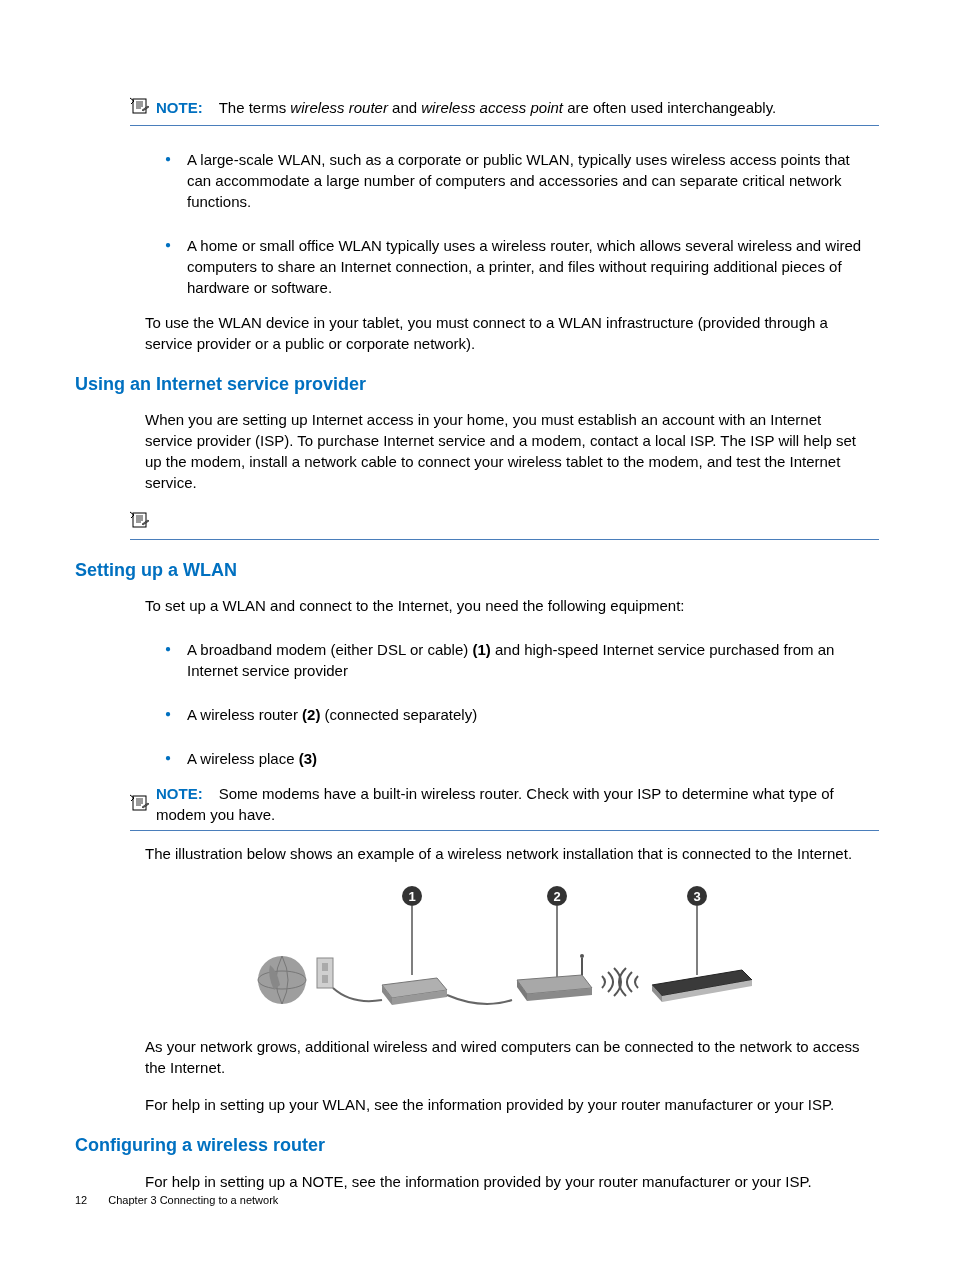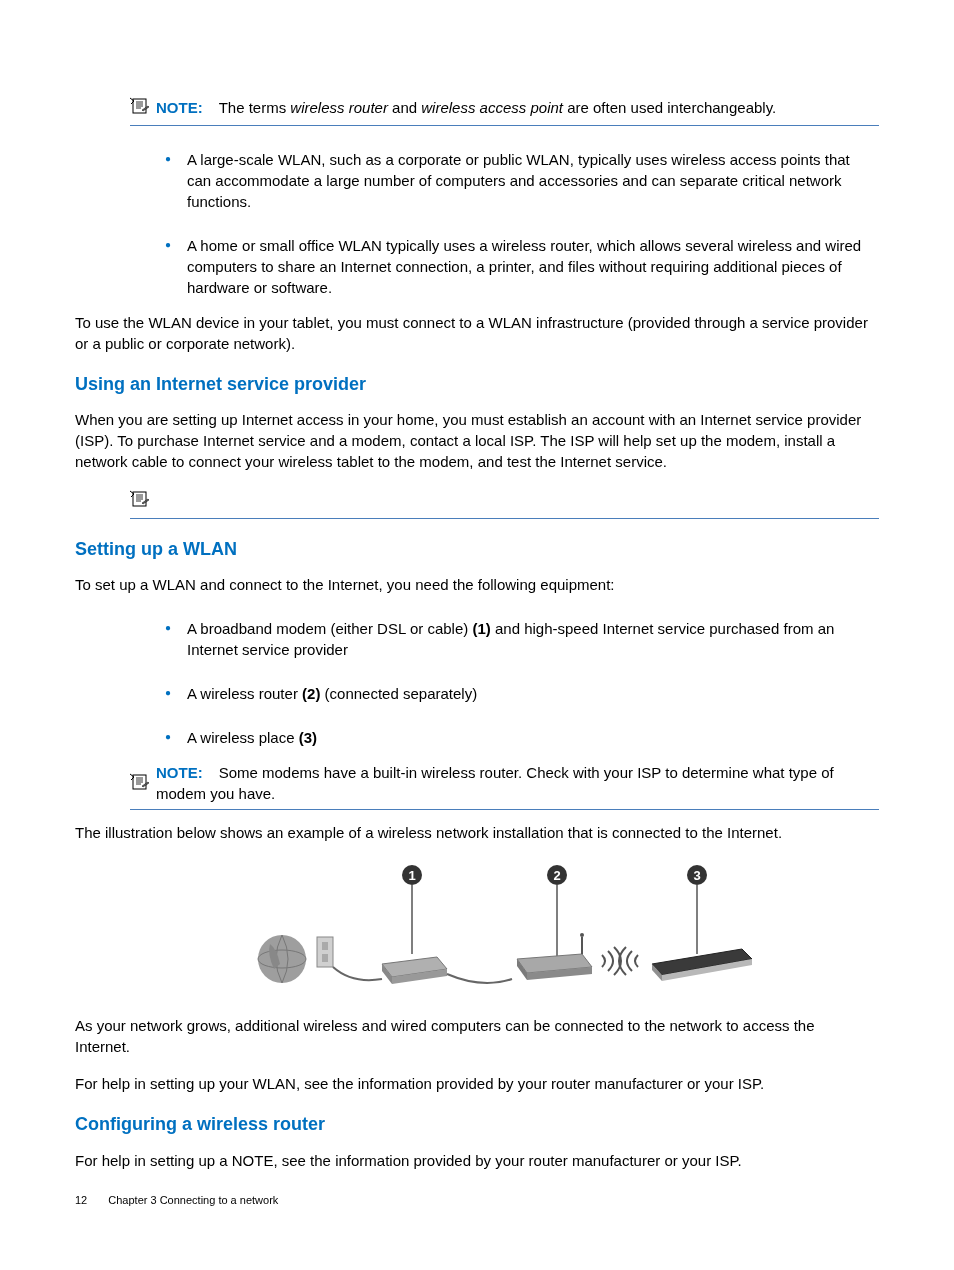--- a/index.html
+++ b/index.html
@@ -55,20 +55,21 @@
     }
     .bullet-list li::before {
       content: "●";
       color: #0070c0;
       position: absolute;
       left: 0;
       font-size: 10px;
       top: 3px;
     }
     .body-text {
+      margin-left: 70px;
       margin-right: 10px;
       margin-bottom: 16px;
     }
     .section-heading {
       color: #0070c0;
       font-size: 18px;
       font-weight: bold;
       margin-bottom: 12px;
       margin-top: 18px;
     }

